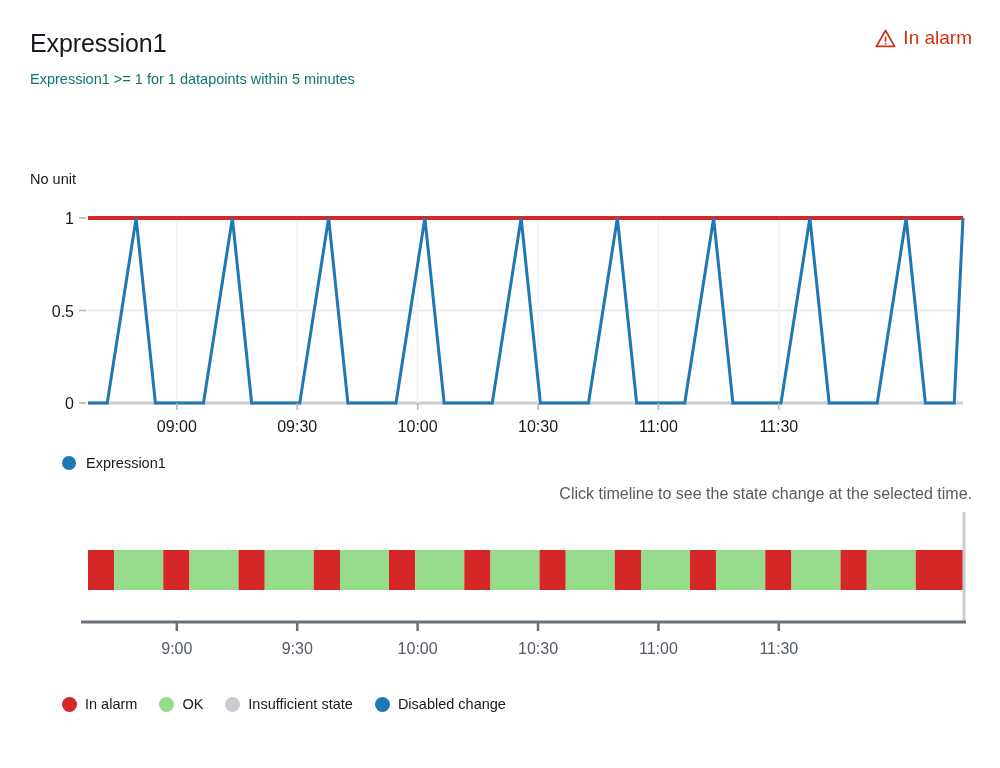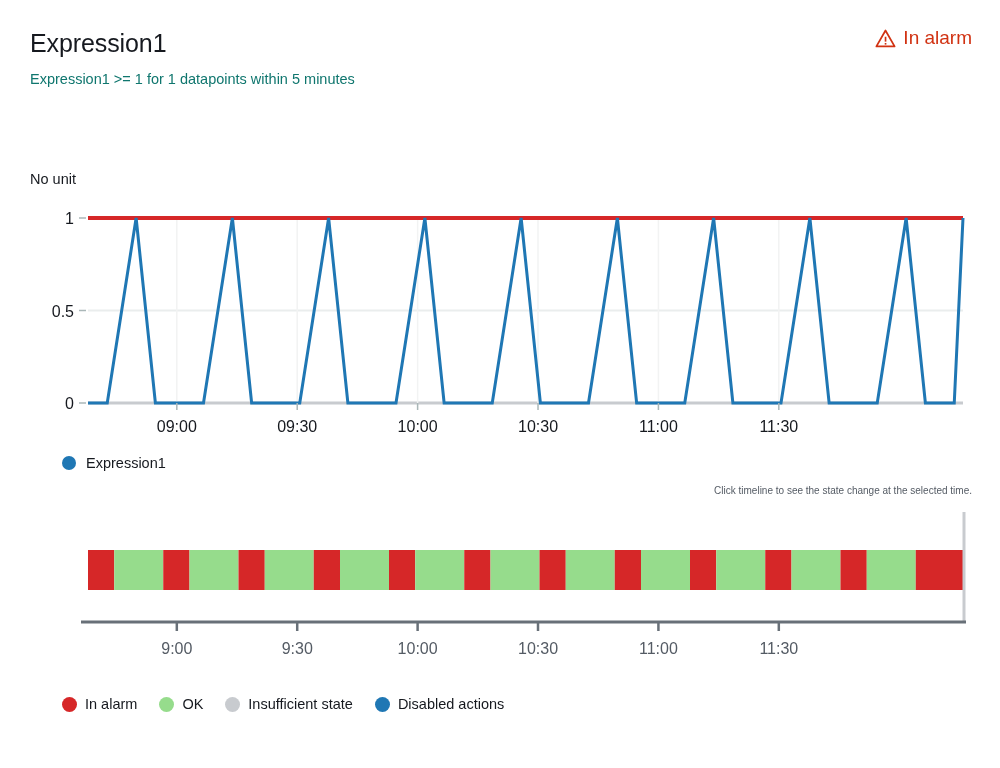--- a/index.html
+++ b/index.html
@@ -95,21 +95,21 @@
   .legend-series .txt {
     font-size: 14.5px;
     color: #16191f;
   }
 
   
   .timeline-hint {
     position: absolute;
     right: 28px;
     top: 485px;
-    font-size: 10px;
+    font-size: 16px;
     color: #545b64;
   }
   .timeline-wrap {
     position: absolute;
     left: 0;
     top: 512px;
     width: 1000px;
     height: 160px;
   }
   .timeline-svg { display: block; }
@@ -250,15 +250,15 @@
     <div class="item">
       <span class="sw" style="background: rgb(150, 220, 140);"></span>
       <span class="lbl">OK</span>
     </div>
     <div class="item">
       <span class="sw" style="background: rgb(200, 203, 207);"></span>
       <span class="lbl">Insufficient state</span>
     </div>
     <div class="item">
       <span class="sw" style="background: rgb(31, 119, 180);"></span>
-      <span class="lbl">Disabled actions</span>
+      <span class="lbl">Disabled change</span>
     </div>
   </div>
 
 </body></html>

